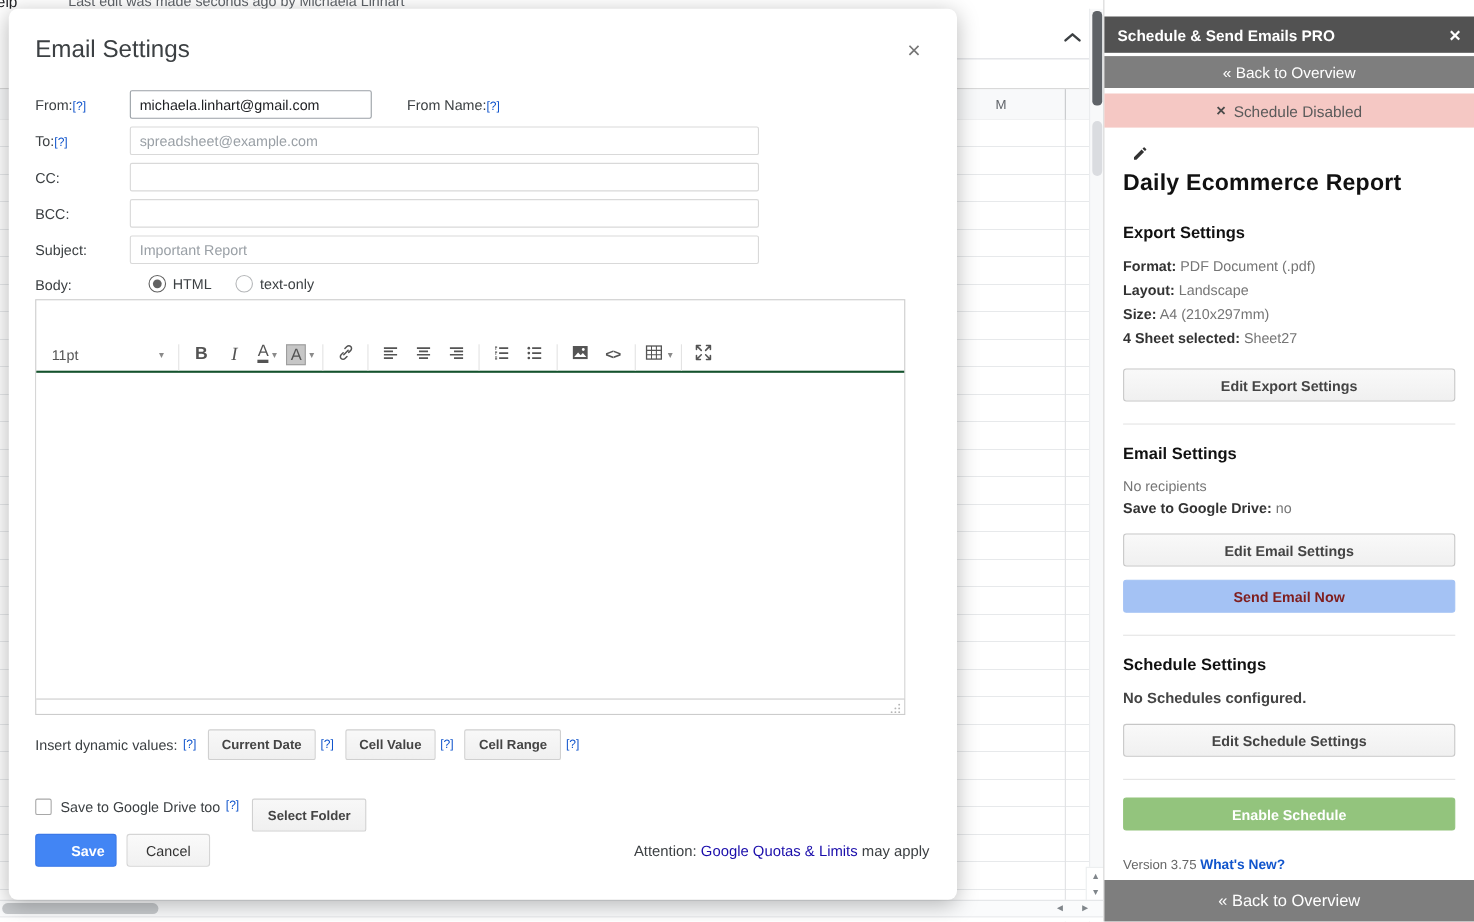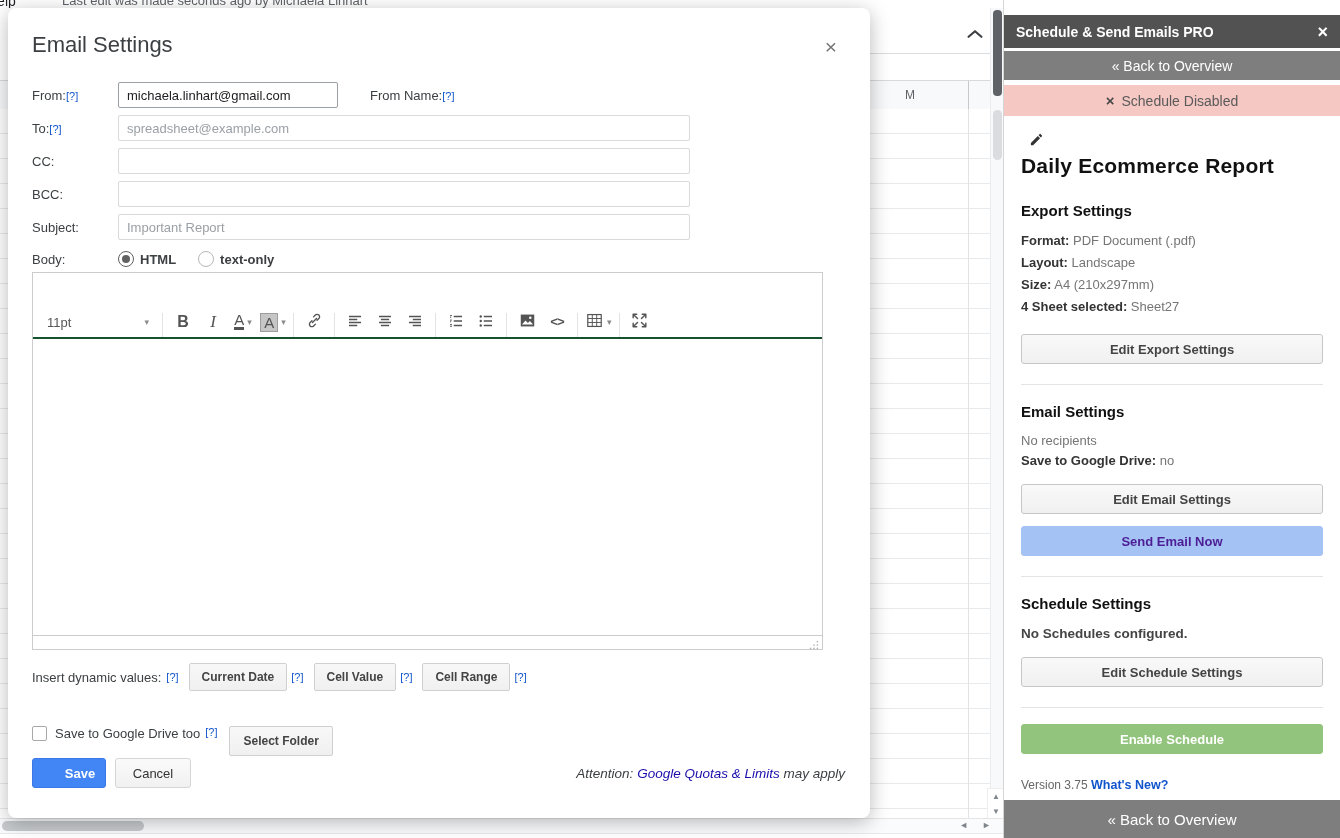--- a/index.html
+++ b/index.html
@@ -80,21 +80,21 @@
   .drive-row{position:absolute;left:24px;top:718px;display:flex;font-size:13px;color:#3c4043;}
   .checkbox{width:13px;height:13px;border:1px solid #a8a8a8;border-radius:2px;background:#fff;margin-right:8px;cursor:pointer;}
   .folder-btn{margin-left:12px;height:30px;padding:0 13px;background:linear-gradient(#f8f8f8,#f0f0f0);
               border:1px solid #d0d0d0;border-radius:2px;font-size:12px;font-weight:700;color:#444;cursor:pointer;
               font-family:"Liberation Sans",sans-serif;}
   .m-footer{position:absolute;left:24px;top:750px;display:flex;gap:9px;}
   .save-btn{width:74px;height:30px;background:var(--accent-blue,#4285f4);color:#fff;border:1px solid #3b78e7;
             border-radius:3px;font-size:13px;font-weight:700;cursor:pointer;font-family:"Liberation Sans",sans-serif;padding-left:28px;}
   .cancel-btn{width:76px;height:30px;background:linear-gradient(#fafafa,#f1f1f1);border:1px solid #d5d5d5;
               border-radius:3px;font-size:13px;color:#333;cursor:pointer;font-family:"Liberation Sans",sans-serif;}
-  .attention{position:absolute;right:25px;top:758px;font-size:13.5px;color:#3c4043;font-style:italic;}
+  .attention{position:absolute;right:25px;top:758px;font-size:13.5px;color:#3c4043;}
   .attention a{color:#1a0dab;text-decoration:none;}
 
   
   .sidebar{position:absolute;left:1003px;top:0;width:337px;height:838px;background:#fff;border-left:1px solid #d5d5d5;box-sizing:border-box;}
   .sb-header{margin-top:15px;height:33px;background:var(--sidebar-header-gray,#525252);display:flex;align-items:center;
              padding:0 12px;box-sizing:border-box;}
   .sb-title{color:#fff;font-size:14px;font-weight:700;flex:1;}
   .sb-close{background:none;border:none;color:#fff;font-size:18px;font-weight:700;cursor:pointer;padding:0;line-height:18px;}
   .sb-bar{margin-top:3px;height:29px;background:var(--sidebar-bar-gray,#7e7e7e);color:#fff;font-size:14px;
           display:flex;align-items:center;justify-content:center;cursor:pointer;}
@@ -106,21 +106,21 @@
   .sb-h1{font-size:21px;font-weight:700;color:#111;margin:3px 0 0 0;letter-spacing:.2px;}
   .sb-h2{font-size:15px;font-weight:700;color:#111;margin:24px 0 0 0;}
   .sb-rows{margin-top:11px;font-size:13px;line-height:22px;color:#757575;}
   .sb-rows b{color:#333;}
   .sb-line{margin-top:13px;font-size:13px;color:#757575;}
   .sb-line b{color:#333;}
   .sb-bold-line{margin-top:14px;font-size:13.5px;font-weight:700;color:#444;}
   .sb-btn{display:block;width:100%;height:30px;margin-top:16px;background:linear-gradient(#f9f9f9,#f0f0f0);
           border:1px solid #c6c6c6;border-radius:3px;font-size:13px;font-weight:700;color:#444;cursor:pointer;
           font-family:"Liberation Sans",sans-serif;}
-  .sb-btn.send{background:var(--send-disabled-blue,#a4c2f4);border-color:#a4c2f4;color:#4c1d95;margin-top:12px;}
+  .sb-btn.send{background:var(--send-disabled-blue,#a4c2f4);border-color:#a4c2f4;color:#7f1d1d;margin-top:12px;}
   .sb-btn.enable{background:var(--enable-green,#93c47d);border-color:#93c47d;color:#fff;}
   .sb-hr{border:none;border-top:1px solid #e4e4e4;margin:20px 0 0 0;}
   .sb-version{margin-top:24px;font-size:12px;color:#666;}
   .sb-version a{color:#1155cc;font-weight:700;text-decoration:none;font-size:12.5px;}
   .sb-bottom{position:absolute;left:0;bottom:0;width:100%;height:38px;background:var(--sidebar-bar-gray,#7e7e7e);
              color:#fff;font-size:15px;display:flex;align-items:center;justify-content:center;cursor:pointer;}
 </style>
 </head>
 <body>
 
@@ -191,21 +191,21 @@
       <input class="finput in-wide" style="">
     </div>
 
     <div class="frow" style="top:206px">
       <span class="flabel">Subject:</span>
       <input class="finput in-wide" placeholder="Important Report" style="">
     </div>
 
     <div class="frow" style="top:238px">
       <span class="flabel">Body:</span>
-      <span style="position:absolute;left:110px;top:4px;font-weight:bold;">
+      <span style="position:absolute;left:127px;top:4px;">
         <span class="radio sel"></span><span class="radio-lbl">HTML</span><span class="radio"></span><span class="radio-lbl">text-only</span>
       </span>
     </div>
 
     <div class="editor">
       <div class="ed-toolbar">
         <button class="tb-btn tb-font">
             <span>11pt</span>
             <span class="tb-caret">▾</span>
           </button>

